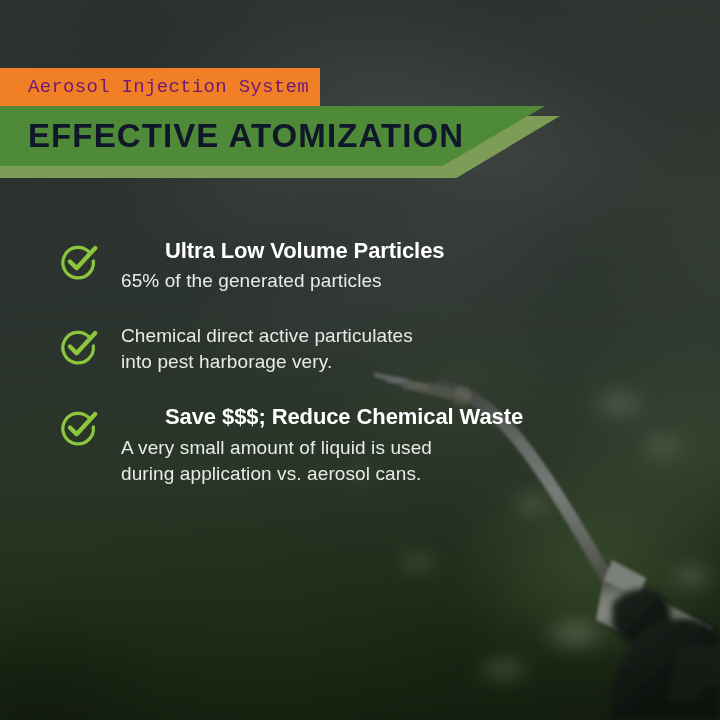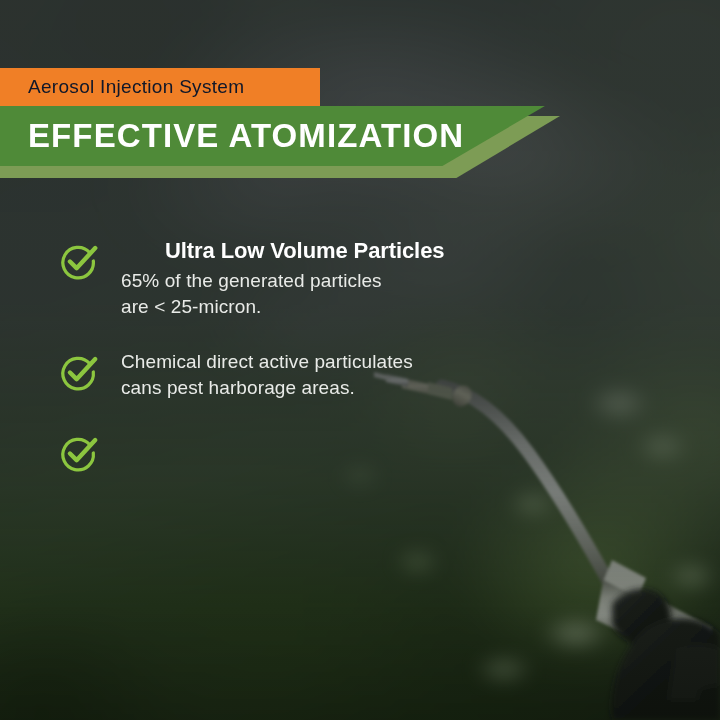--- a/index.html
+++ b/index.html
@@ -88,22 +88,22 @@
 
   
   .eyebrow {
     position:absolute; left:0; top:68px;
     width:320px; height:38px;
     background:#F07F26;
     display:flex; align-items:center;
     padding-left:28px;
   }
   .eyebrow span {
-    font-family:Liberation Sans, sans-serif;
-    font-size:19px; color:#0f172a;
+    font-family:Liberation Mono, monospace;
+    font-size:19px; color:#701a75;
     letter-spacing:.3px; white-space:nowrap;
   }
 
   .banner-wrap {
     position:absolute; left:0; top:106px;
     width:580px; height:74px;
   }
   .banner-shadow {
     position:absolute; left:0; top:10px;
     width:560px; height:62px;
@@ -112,21 +112,21 @@
   }
   .banner {
     position:absolute; left:0; top:0;
     width:560px; height:60px;
     background:#4F8A38;
     clip-path:polygon(0 0, 97.3% 0, 79% 100%, 0 100%);
     display:flex; align-items:center;
     padding-left:28px;
   }
   .banner span {
-    font-size:33px; font-weight:bold; color:#ffffff;
+    font-size:33px; font-weight:bold; color:#0f172a;
     letter-spacing:1.1px; white-space:nowrap;
   }
 
   
   .features {
     position:absolute; left:58px; top:238px;
     width:620px;
   }
   .feature { position:relative; margin-bottom:29px; }
   .feature:last-child { margin-bottom:0; }
@@ -230,36 +230,40 @@
   <div class="features">
 
     <div class="feature">
       <svg class="check-icon" viewBox="0 0 44 44">
         <path d="M33 13 A16 16 0 1 0 37 22" fill="none" stroke="#8CC63F" stroke-width="3.4" stroke-linecap="round"></path>
         <path d="M12.5 22.5 L19.5 29.5 L39 8.5" fill="none" stroke="#8CC63F" stroke-width="4.6" stroke-linecap="round" stroke-linejoin="round"></path>
       </svg>
       <div class="feature-body">
         <div class="feature-title">Ultra Low Volume Particles</div>
         <div class="feature-line">65% of the generated particles</div>
-        <div class="feature-line">are &lt; 25-micron.</div>
       </div>
     </div>
 
     <div class="feature">
       <svg class="check-icon" viewBox="0 0 44 44">
         <path d="M33 13 A16 16 0 1 0 37 22" fill="none" stroke="#8CC63F" stroke-width="3.4" stroke-linecap="round"></path>
         <path d="M12.5 22.5 L19.5 29.5 L39 8.5" fill="none" stroke="#8CC63F" stroke-width="4.6" stroke-linecap="round" stroke-linejoin="round"></path>
       </svg>
       <div class="feature-body">
         <div class="feature-line">Chemical direct active particulates</div>
-        <div class="feature-line">cans pest harborage areas.</div>
+        <div class="feature-line">into pest harborage very.</div>
       </div>
     </div>
 
     <div class="feature">
       <svg class="check-icon" viewBox="0 0 44 44">
         <path d="M33 13 A16 16 0 1 0 37 22" fill="none" stroke="#8CC63F" stroke-width="3.4" stroke-linecap="round"></path>
         <path d="M12.5 22.5 L19.5 29.5 L39 8.5" fill="none" stroke="#8CC63F" stroke-width="4.6" stroke-linecap="round" stroke-linejoin="round"></path>
       </svg>
+      <div class="feature-body">
+        <div class="feature-title">Save $$$; Reduce Chemical Waste</div>
+        <div class="feature-line">A very small amount of liquid is used</div>
+        <div class="feature-line">during application vs. aerosol cans.</div>
+      </div>
     </div>
 
   </div>
 </div>
 
 </body></html>

